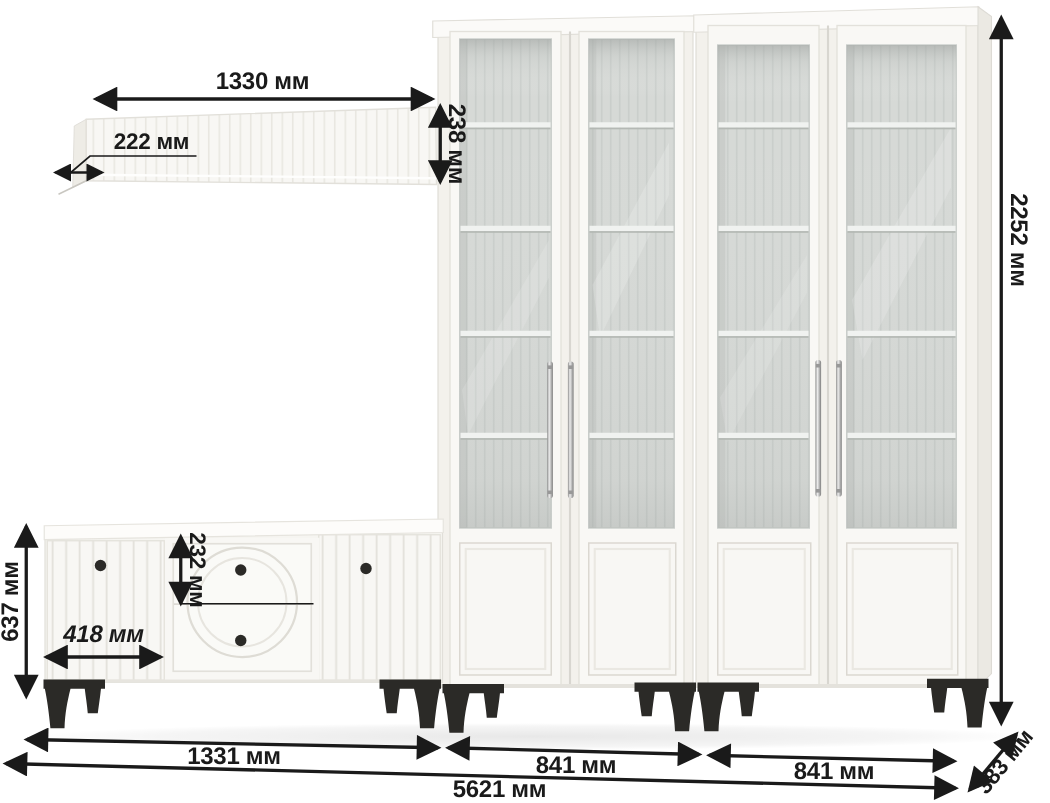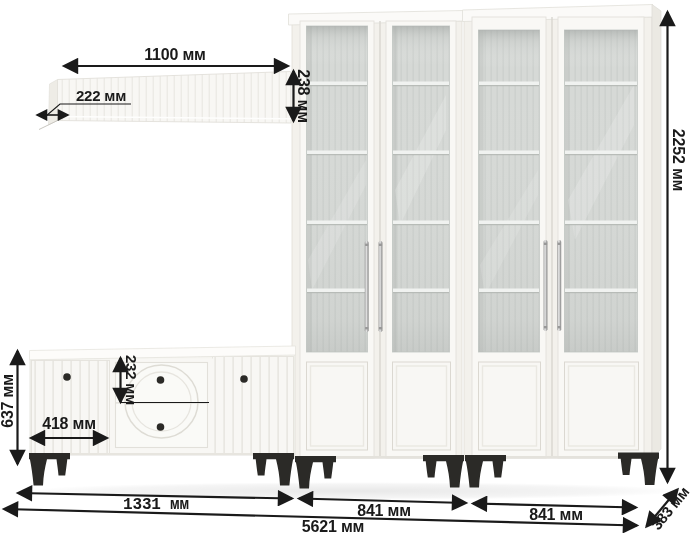--- a/index.html
+++ b/index.html
@@ -224,26 +224,26 @@
       <line class="dl" x1="120.5" y1="358" x2="120.5" y2="402" marker-start="url(#ah)" marker-end="url(#ah)"></line>
       <line class="dl thin" x1="120.5" y1="402.5" x2="209" y2="402.5"></line>
       <line class="dl" x1="18" y1="493" x2="292" y2="498.5" marker-start="url(#ah)" marker-end="url(#ah)"></line>
       <line class="dl" x1="299" y1="498.5" x2="466" y2="503" marker-start="url(#ah)" marker-end="url(#ah)"></line>
       <line class="dl" x1="473" y1="503.5" x2="636" y2="507.5" marker-start="url(#ah)" marker-end="url(#ah)"></line>
       <line class="dl" x1="4" y1="509" x2="637" y2="525.5" marker-start="url(#ah)" marker-end="url(#ah)"></line>
       <line class="dl" x1="646.5" y1="526.5" x2="677.5" y2="489.5" marker-start="url(#ah)" marker-end="url(#ah)"></line>
     </g>
   </svg>
 
-  <div class="dim" style="left:175px;top:55px;">1100 мм</div>
+  <div class="dim" style="left:175px;top:55px;">1330 мм</div>
   <div class="dim sm" style="left:101px;top:95px;">222 мм</div>
   <div class="dim" style="left:303px;top:96px;--r:90deg;">238 мм</div>
   <div class="dim" style="left:678px;top:160px;--r:90deg;">2252 мм</div>
   <div class="dim" style="left:8px;top:401px;--r:-90deg;">637 мм</div>
-  <div class="dim" style="left:69px;top:424px;">418 мм</div>
+  <div class="dim" style="left:69px;top:424px;font-style:italic;">418 мм</div>
   <div class="dim sm" style="left:131px;top:380px;--r:90deg;">232 мм</div>
-  <div class="dim" style="left:156px;top:505px;font-family:Liberation Mono, monospace;">1331 мм</div>
+  <div class="dim" style="left:156px;top:505px;">1331 мм</div>
   <div class="dim" style="left:384px;top:511px;">841 мм</div>
   <div class="dim" style="left:556px;top:515px;">841 мм</div>
   <div class="dim" style="left:333px;top:527px;">5621 мм</div>
   <div class="dim sm" style="left:670px;top:508px;--r:-51deg;">383 мм</div>
 
 </div>
 
 </body></html>

